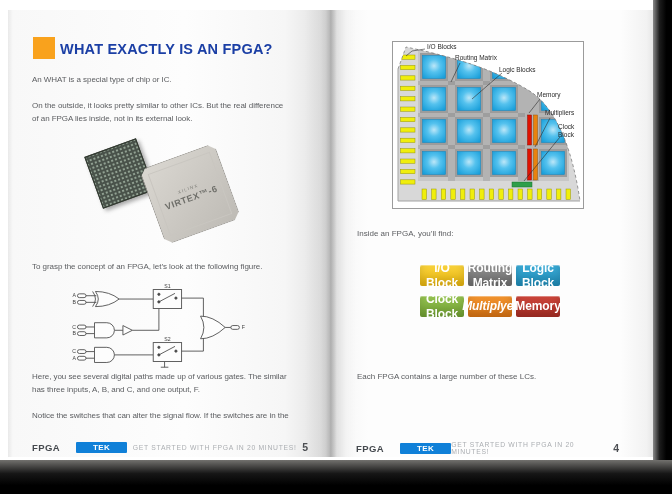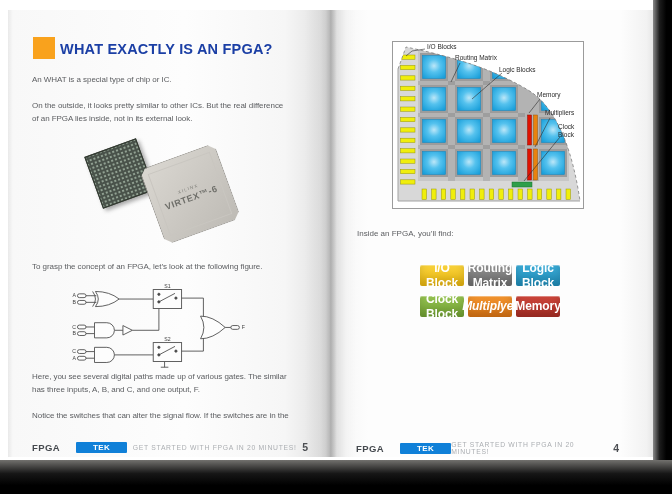--- a/index.html
+++ b/index.html
@@ -337,20 +337,21 @@
         <div class="legend-box c-gray">Routing
 Matrix</div>
         <div class="legend-box c-blue">Logic
 Block</div>
         <div class="legend-box c-green">Clock
 Block</div>
         <div class="legend-box c-orange">Multiplyer</div>
         <div class="legend-box c-red">Memory</div>
       </div>
 
+      <p class="rp-last">Each FPGA contains a large number of these LCs.</p>
 
       <div class="footer footer-right">
         <div class="brand">
           <span>FPGA</span>
           <span class="brand-badge">TEK</span>
         </div>
         <div class="tagline">GET STARTED WITH FPGA IN 20 MINUTES!</div>
         <div class="pagenum">4</div>
       </div>
     </div>

